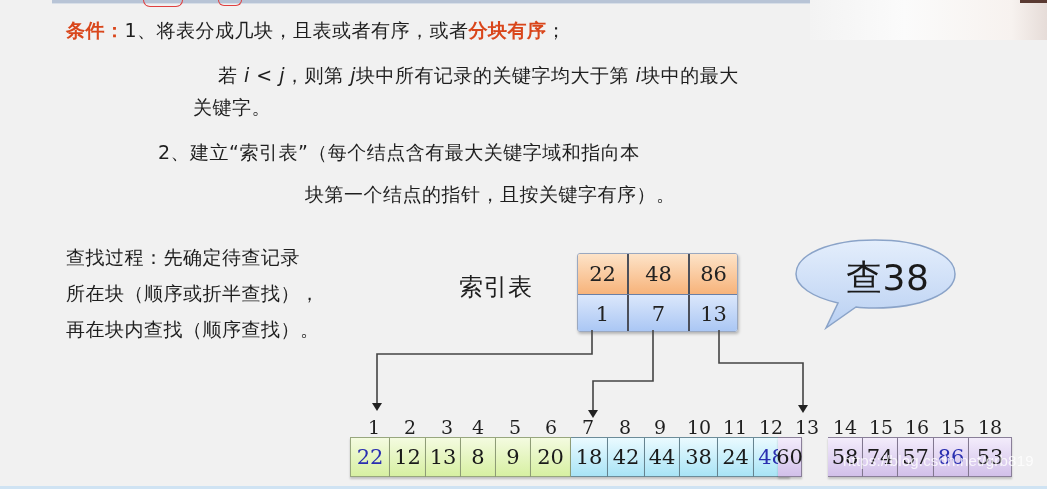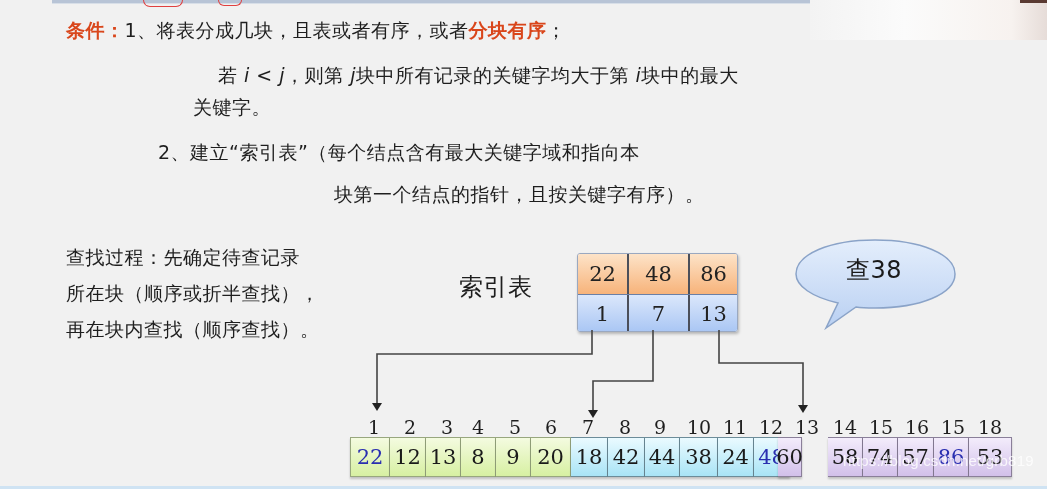--- a/index.html
+++ b/index.html
@@ -41,21 +41,21 @@
     .it-row.ptrs { top: 40px; height: 37px; background: linear-gradient(#dbe7fb, #a9c6f4); border-top: 1px solid #6a7fa6; }
     .it-cell {
       height: 100%; display: flex; align-items: center; justify-content: center;
       font-size: 21px; color: #222; box-sizing: border-box;
     }
     .it-cell + .it-cell { border-left: 2px solid #4b4f5a; }
 
     
     .bubble-wrap { position: absolute; left: 780px; top: 236px; width: 190px; height: 100px; }
     .bubble-text {
-      position: absolute; left: 66px; top: 18px; font-size: 24px; color: #1a1a1a; letter-spacing: 0.5px;
+      position: absolute; left: 66px; top: 18px; font-size: 36px; color: #1a1a1a; letter-spacing: 0.5px;
     }
 
     
     .conn { position: absolute; left: 0; top: 0; pointer-events: none; }
 
     
     .idx-label {
       position: absolute; top: 416px; font-family: "DejaVu Serif", "Liberation Serif", serif;
       font-size: 19px; color: #1e1e1e; text-align: center; transform: translateX(-50%);
     }
@@ -91,21 +91,21 @@
 <div class="top-face-corner"></div>
 
 <div class="line" style="left:66px;top:14px;">
   <span class="red">条件：</span><span>1、将表分成几块，且表或者有序，或者</span><span class="red">分块有序</span><span>；</span>
 </div>
 <div class="line" style="left:193px;top:59px;margin-left:25px;">
   <span>若 </span><span class="em">i</span><span> &lt; </span><span class="em">j</span><span>，则第 </span><span class="em">j</span><span>块中所有记录的关键字均大于第 </span><span class="em">i</span><span>块中的最大</span>
 </div>
 <div class="line" style="left:193px;top:91px;">关键字。</div>
 <div class="line" style="left:158px;top:136px;">2、建立“索引表”（每个结点含有最大关键字域和指向本</div>
-<div class="line" style="left:305px;top:178px;margin-left:29px;">块第一个结点的指针，且按关键字有序）。</div>
+<div class="line" style="left:305px;top:178px;">块第一个结点的指针，且按关键字有序）。</div>
 
 <div class="line" style="left:66px;top:241px;">查找过程：先确定待查记录</div>
 <div class="line" style="left:66px;top:277px;">所在块（顺序或折半查找），</div>
 <div class="line" style="left:66px;top:313px;">再在块内查找（顺序查找）。</div>
 
 <div class="line" style="left:459px;top:271px;font-size:24px;">索引表</div>
 
 <div class="index-table">
   <div class="it-row keys">
     <div class="it-cell" style="width:49px">22</div>

